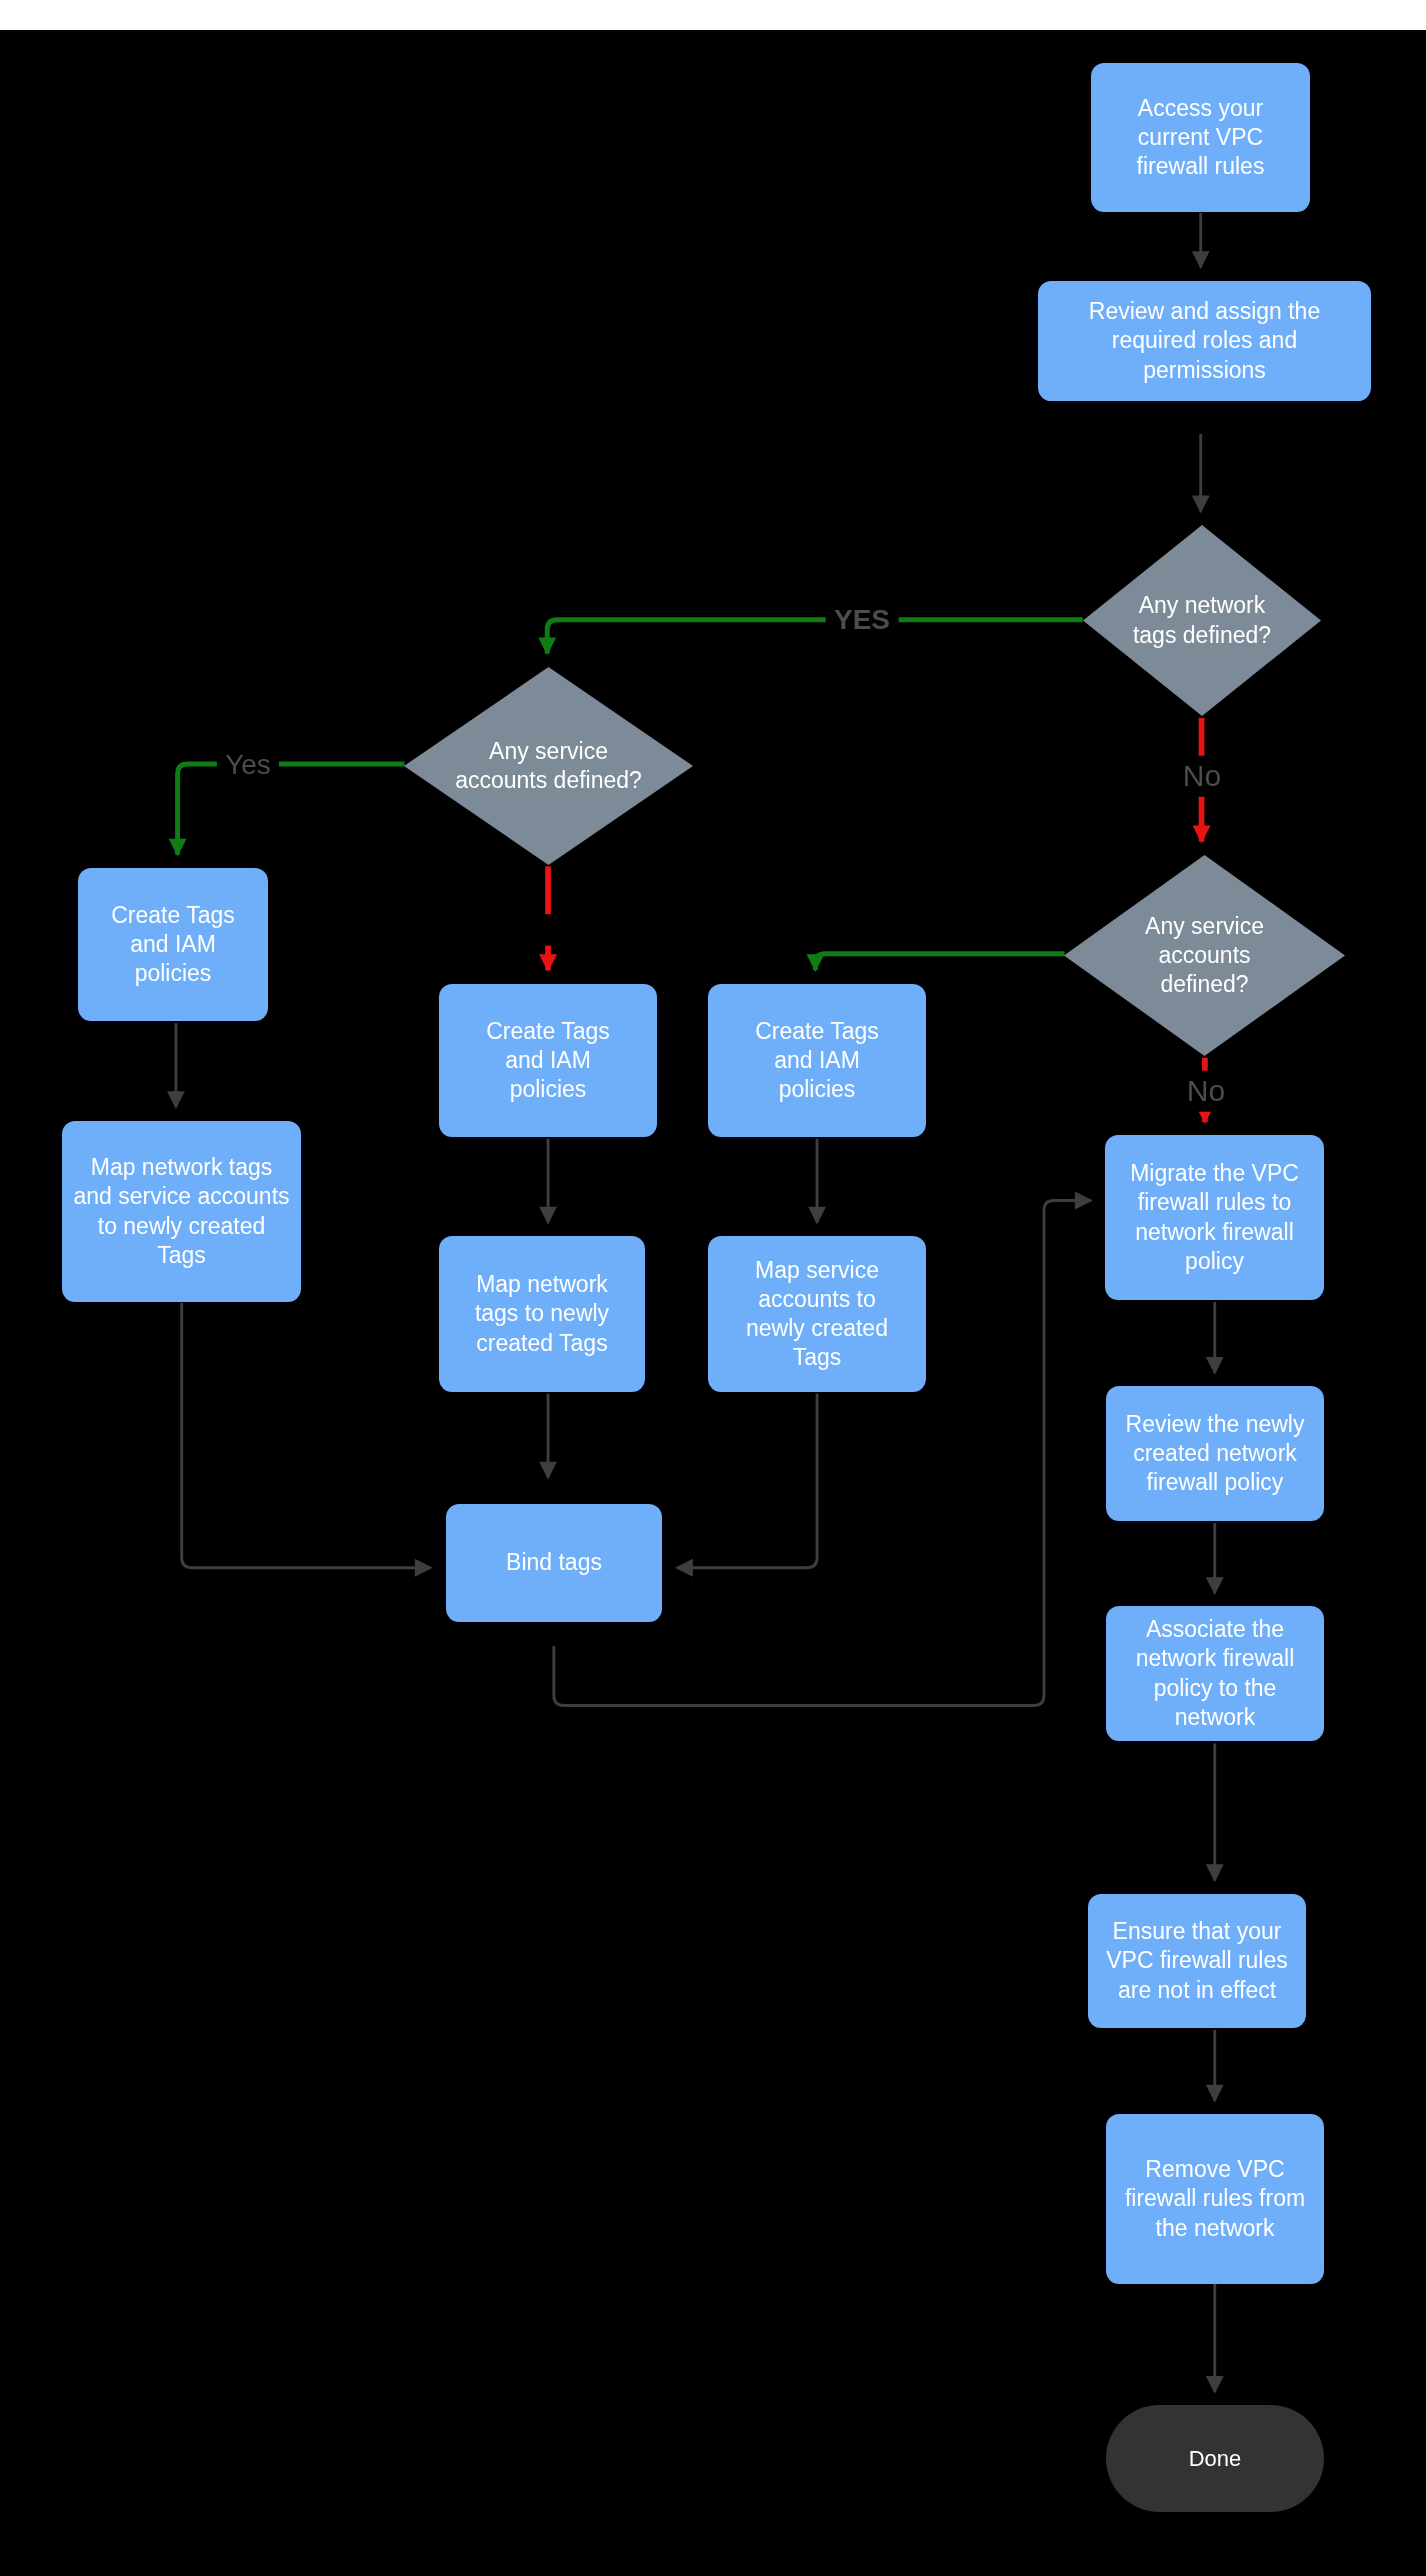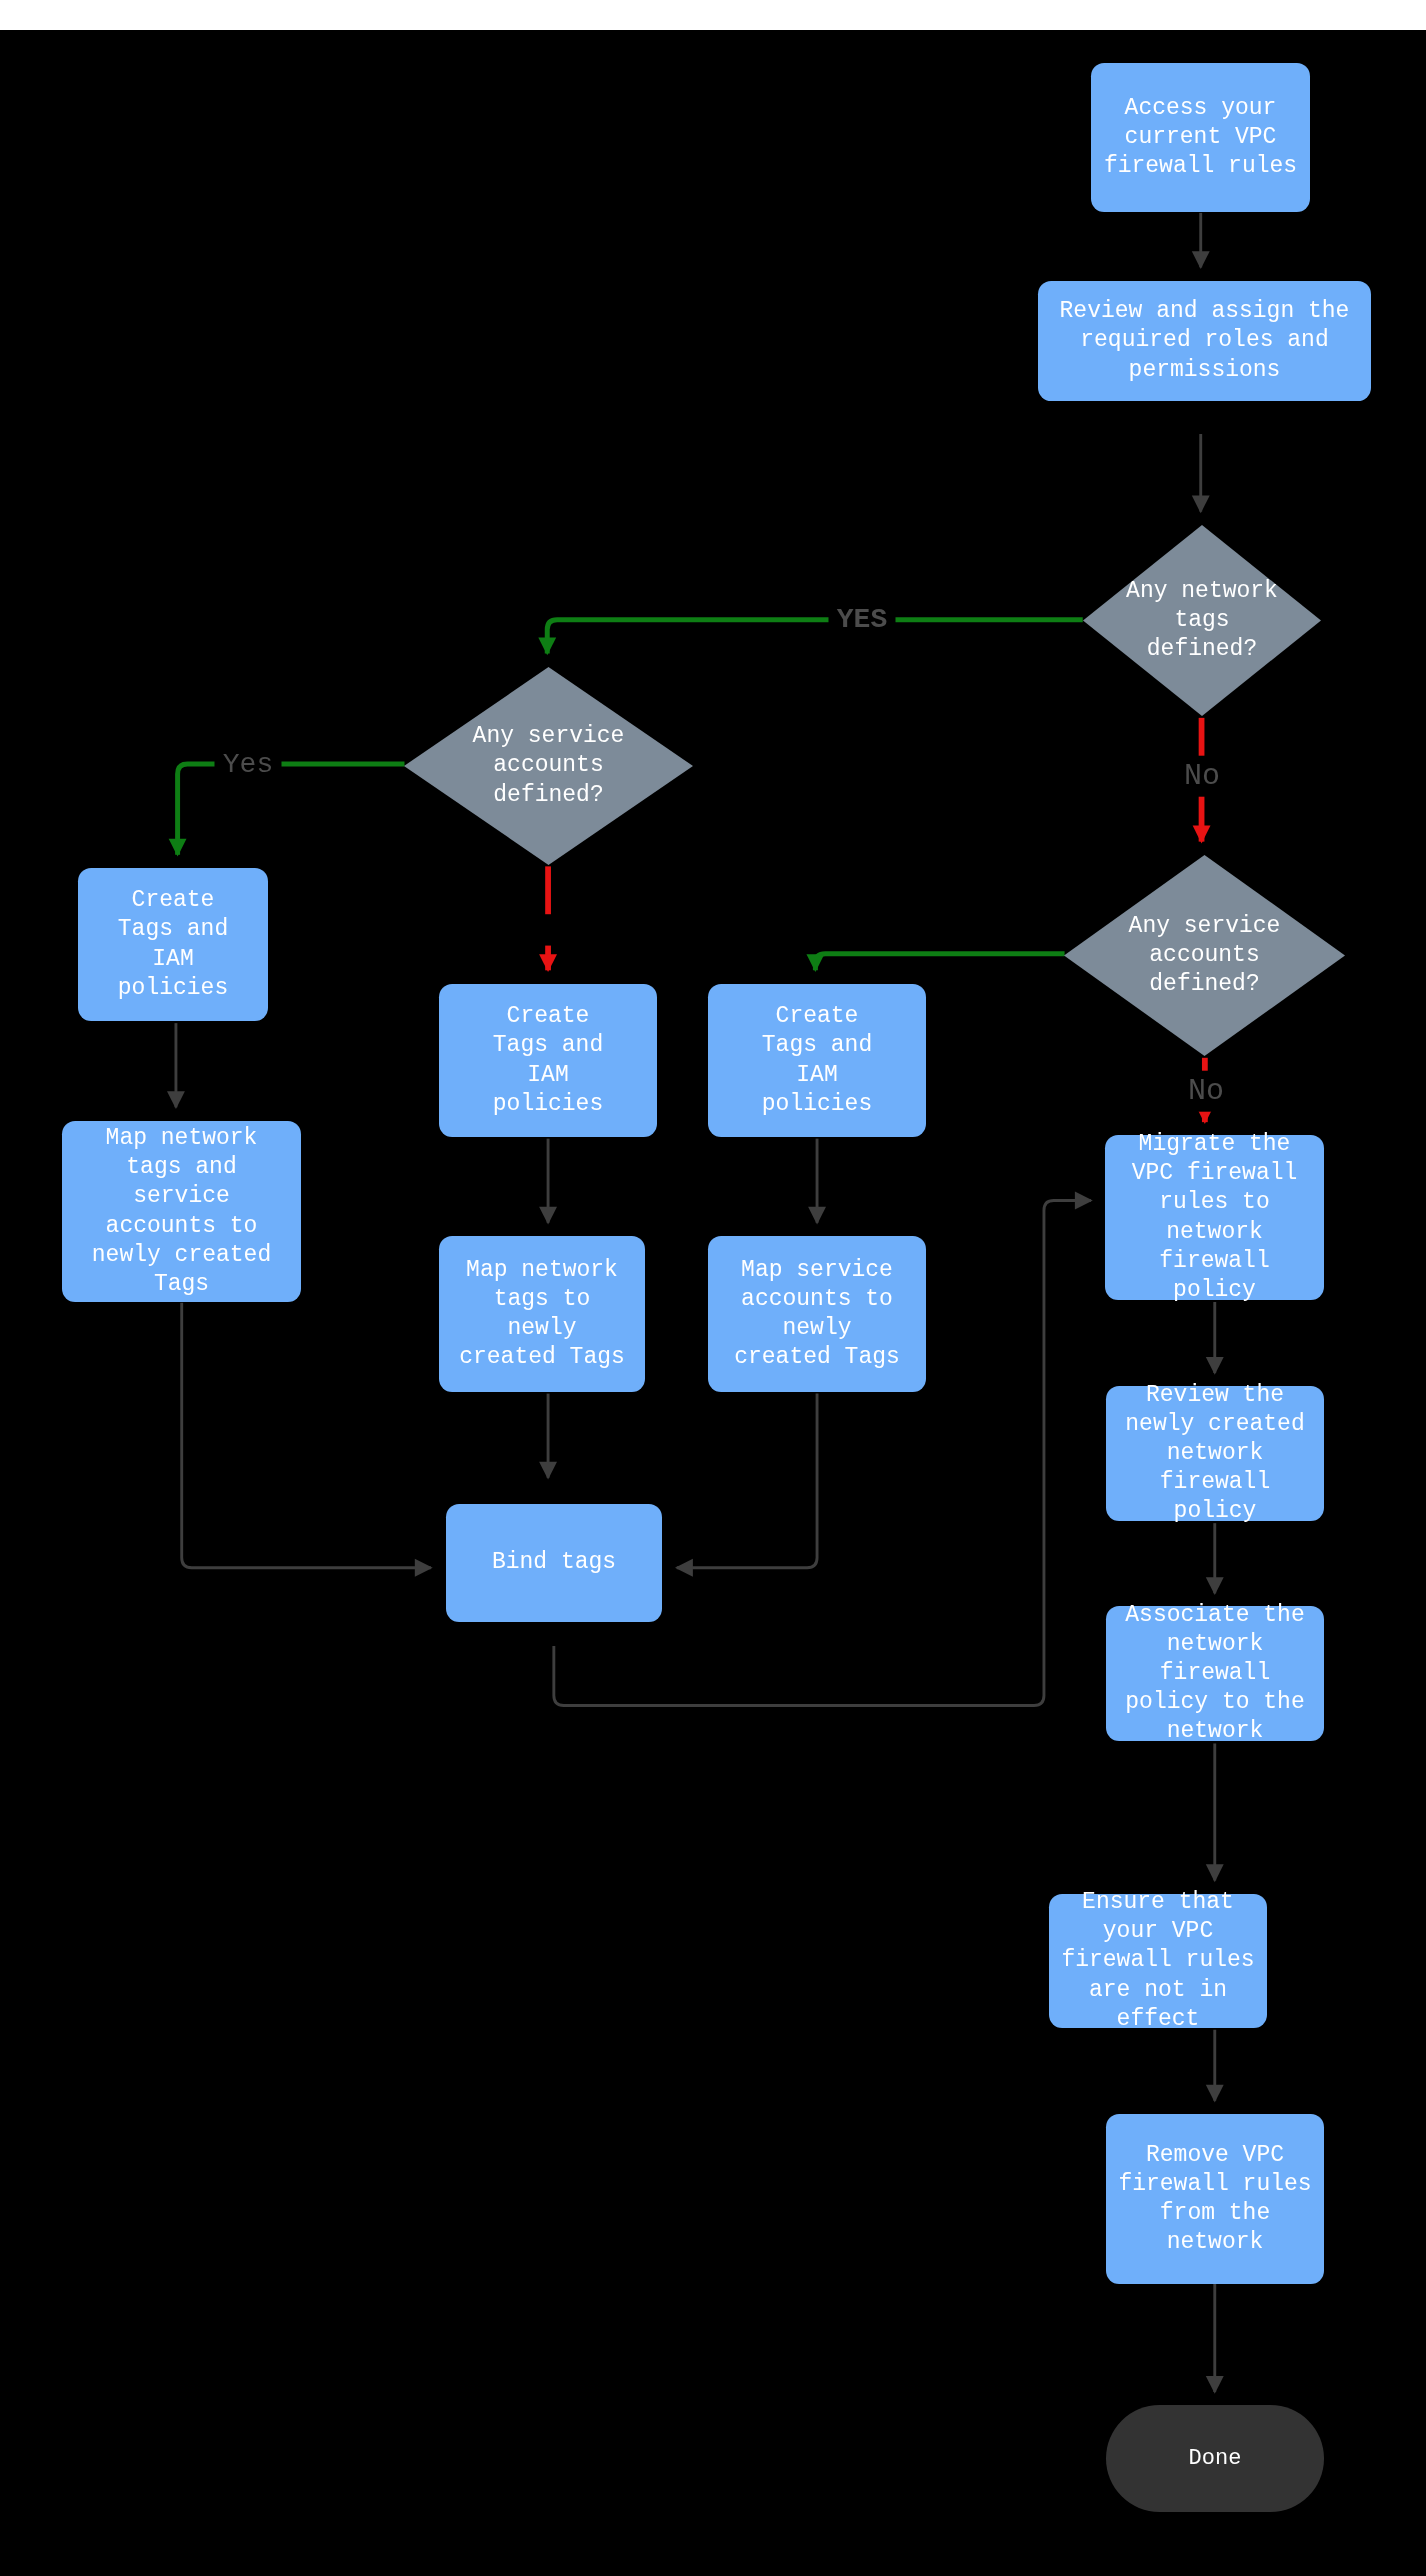--- a/index.html
+++ b/index.html
@@ -1,18 +1,18 @@
 <!DOCTYPE html>
 <html style="font-size:13.2px"><head>
 <meta charset="utf-8">
 <style>
   html,body{margin:0;padding:0;background:#000;}
   .canvas{
     position:relative;width:1427px;height:2576px;background:#000;
-    font-family:Liberation Mono, monospace;overflow:hidden;
+    font-family:Liberation Sans, sans-serif;overflow:hidden;
   }
   .topbar{position:absolute;left:0;top:0;width:1427px;height:30px;background:#ffffff;}
   svg.edges{position:absolute;left:0;top:0;}
   .node{
     position:absolute;display:flex;align-items:center;justify-content:center;
     text-align:center;color:#ffffff;font-size:23px;line-height:1.27;
     box-sizing:border-box;padding:0 10px;
   }
   .process{background:#6FAFFA;border-radius:13.2px;}
   .decision{background:#7D8B99;clip-path:polygon(50% 0,100% 50%,50% 100%,0 50%);padding:0;}
@@ -127,21 +127,21 @@
   </div>
 
   <div class="node process" style="left:1106px;top:1386px;width:218px;height:135px">
     <span>Review the newly created network firewall policy</span>
   </div>
 
   <div class="node process" style="left:1106px;top:1606px;width:218px;height:135px">
     <span>Associate the network firewall policy to the network</span>
   </div>
 
-  <div class="node process" style="left:1049px;top:1894px;width:218px;height:134px">
+  <div class="node process" style="left:1088px;top:1894px;width:218px;height:134px">
     <span>Ensure that your VPC firewall rules are not in effect</span>
   </div>
 
   <div class="node process" style="left:1106px;top:2114px;width:218px;height:170px">
     <span>Remove  VPC firewall rules from the network</span>
   </div>
 
   <div class="node terminator" style="left:1106px;top:2405px;width:218px;height:107px">
     <span>Done</span>
   </div>

